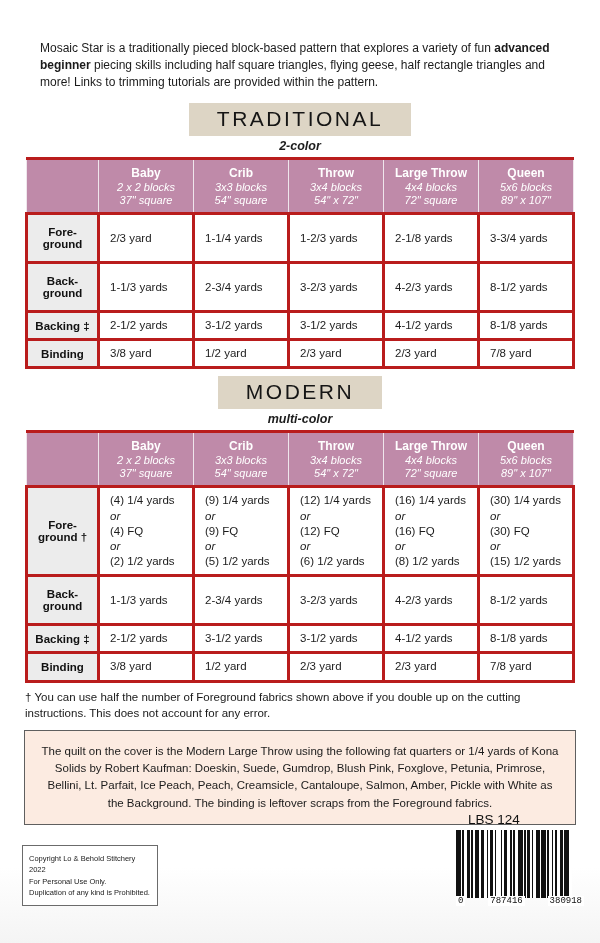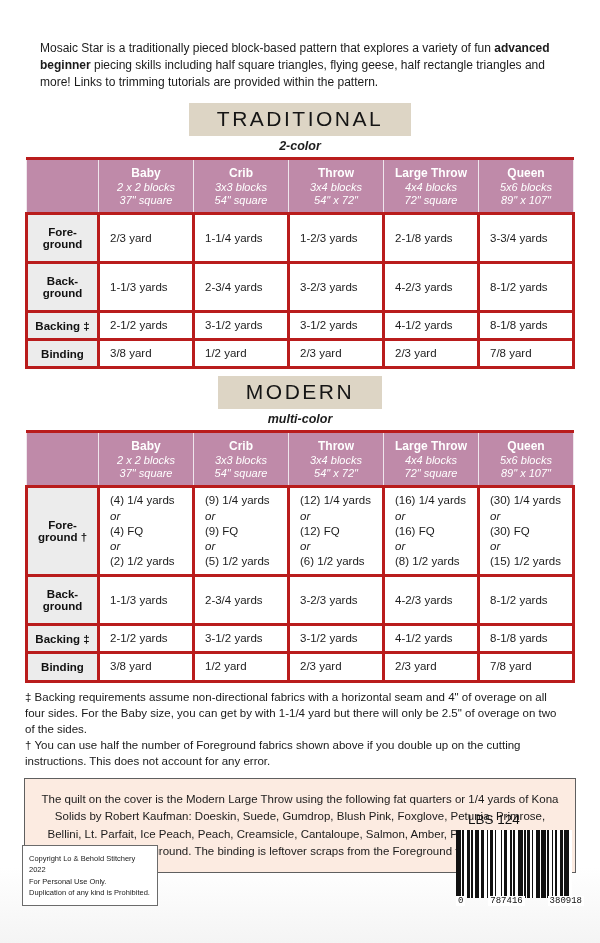--- a/index.html
+++ b/index.html
@@ -328,21 +328,20 @@
           <div>2/3 yard</div>
         </td>
         <td>
           <div>7/8 yard</div>
         </td>
       </tr>
     </tbody>
   </table>
 
 <div class="footnotes">
-  <p>‡ Backing requirements assume non-directional fabrics with a horizontal seam and 4" of overage on all four sides. For the Baby size, you can get by with 1-1/4 yard but there will only be 2.5" of overage on two of the sides.</p>
   <p>† You can use half the number of Foreground fabrics shown above if you double up on the cutting instructions. This does not account for any error.</p>
 </div>
 
 <div class="cover-note">The quilt on the cover is the Modern Large Throw using the following fat quarters or 1/4 yards of Kona Solids by Robert Kaufman: Doeskin, Suede, Gumdrop, Blush Pink, Foxglove, Petunia, Primrose, Bellini, Lt. Parfait, Ice Peach, Peach, Creamsicle, Cantaloupe, Salmon, Amber, Pickle with White as the Background. The binding is leftover scraps from the Foreground fabrics.</div>
 
 <div class="footer">
   <div class="sku">LBS 124</div>
 
   <div class="copyright-box">
     <div>Copyright Lo &amp; Behold Stitchery 2022</div>

